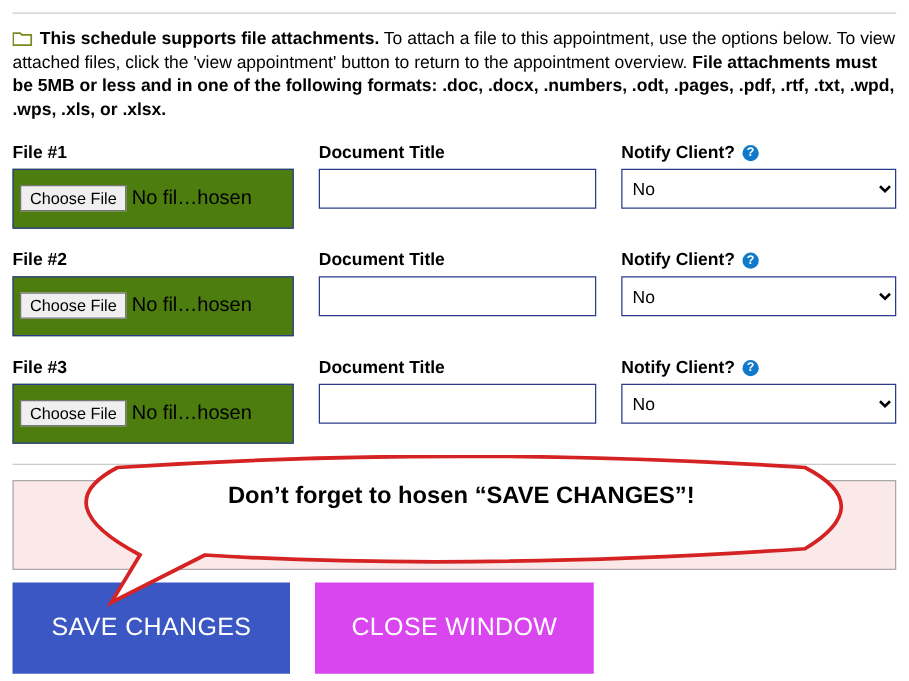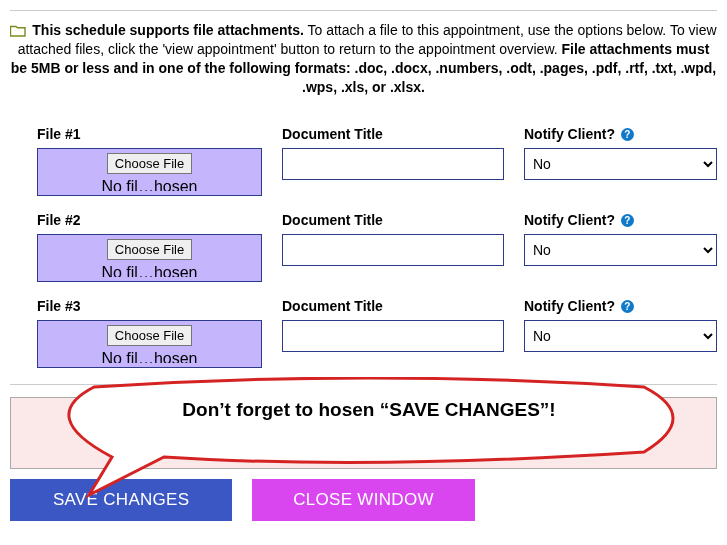--- a/index.html
+++ b/index.html
@@ -9,52 +9,49 @@
     padding: 10px;
     font-size: 14px;
     color: #000;
     width: 727px;
   }
   .divider {
     border-top: 1.5px solid #ccc;
     margin-bottom: 10px;
   }
   .intro {
-    margin-bottom: 29px;
+    margin-bottom: 16px;
     line-height: 1.35;
-    text-align: center;
   }
   .intro .folder-icon svg {
     vertical-align: -2px;
     margin-right: 2px;
   }
   .lead-bold { font-weight: 700; }
   .formats-bold { font-weight: 700; }
   .file-grid {
     display: grid;
     grid-template-columns: 225px 222px 1fr;
     column-gap: 20px;
     row-gap: 4px;
     margin-bottom: 16px;
-    margin-left: 27px;
   }
   .col-label {
     font-weight: 700;
     font-size: 14px;
     margin-bottom: 2px;
   }
   .file-input-box {
     border: 1px solid #2b3a8a;
     padding: 4px 5px;
     display: flex;
     align-items: center;
     gap: 4px;
     height: 48px;
-    background: #c4b5fd;
-    flex-direction: column;
+    background: #4d7c0f;
   }
   .choose-file-btn {
     font: 13px Arial, sans-serif;
     background: #efefef;
     border: 1px solid #767676;
     padding: 2px 7px;
     cursor: pointer;
   }
   .file-status {
     font-size: 16px;
@@ -123,23 +120,23 @@
   }
   .button-row {
     display: grid;
     grid-template-columns: 1fr 1fr 1fr;
     column-gap: 20px;
     margin-top: 10px;
   }
   .action-btn {
     border: none;
     color: #fff;
-    font-size: 17px;
+    font-size: 20px;
     font-weight: 400;
-    padding: 11px 0;
+    padding: 25px 0;
     text-align: center;
     cursor: pointer;
     letter-spacing: 0.3px;
   }
   .btn-primary { background: #3a57c4; }
   .btn-secondary { background: #d946ef; }
 </style>
 </head>
 <body>
 

